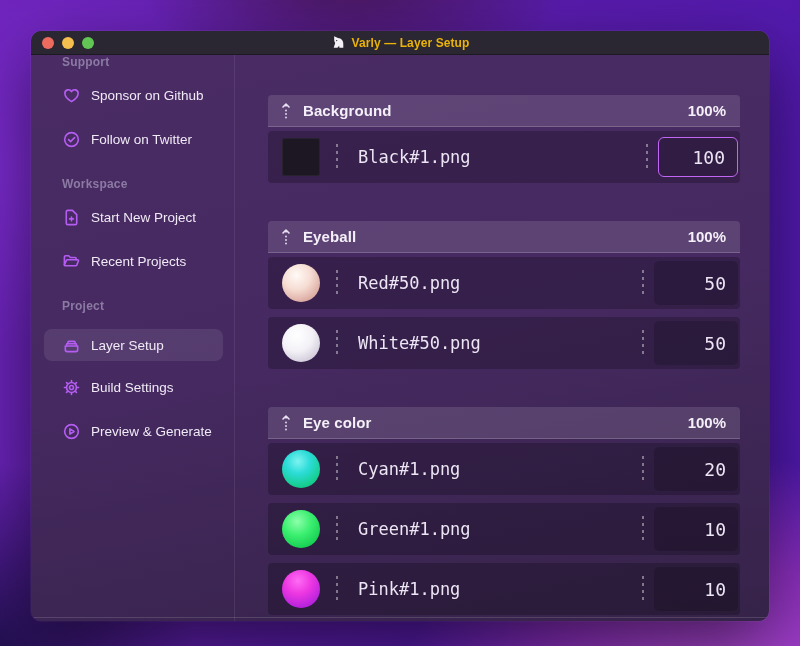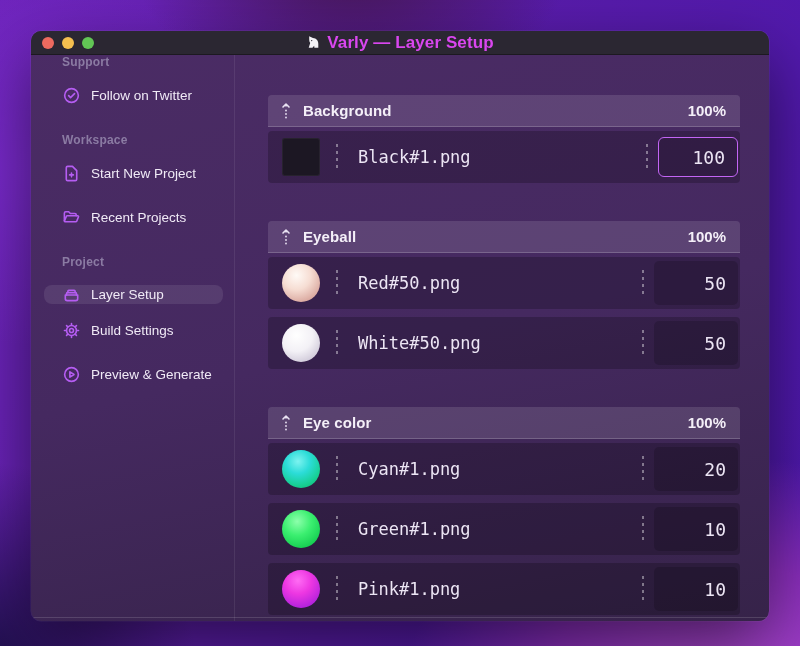--- a/index.html
+++ b/index.html
@@ -32,42 +32,42 @@
   }
   .lights { display:flex; gap:8px; padding-left:11px; }
   .light { width:12px; height:12px; border-radius:50%; }
   .light.red { background:#ed6a5f; } .light.yellow { background:#f5bf4f; } .light.green { background:#62c655; }
   .titlewrap {
     position:absolute; left:0; right:0; top:0; bottom:0;
     display:flex; align-items:center; justify-content:center; gap:6px;
     pointer-events:none;
   }
   .app-icon { width:15px; height:15px; display:inline-flex; }
-  .titletext { font-size:17px; font-weight:700; color:#d946ef; letter-spacing:.1px; }
+  .titletext { font-size:12px; font-weight:700; color:#eab308; letter-spacing:.1px; }
 
   
   .wbody { flex:1; display:flex; min-height:0; }
 
   
   .sidebar {
     width:204px; flex:0 0 204px; border-right:1px solid rgba(255,255,255,.08);
     overflow:hidden;
   }
   .side-section { margin-bottom:28px; }
   .side-label {
     margin-left:31px; font-size:12px; font-weight:700; color:#8b7ba3;
     letter-spacing:.2px; margin-bottom:16px;
   }
   .side-item {
     display:flex; align-items:center; gap:10px; height:20px;
     margin:0 0 24px 31px; color:#f0eaf6; font-size:13.5px; cursor:pointer;
   }
   .side-item:last-child { margin-bottom:0; }
   .side-item.active {
-    margin-left:13px; margin-right:11px; height:19px; padding-left:18px;
+    margin-left:13px; margin-right:11px; height:32px; padding-left:18px;
     background:rgba(255,255,255,.09); border-radius:8px; margin-bottom:16px;
   }
   .side-icon { width:19px; height:19px; color:#b55df2; display:inline-flex; flex:0 0 19px; }
   .side-icon svg { width:100%; height:100%; }
 
   
   .content { flex:1; padding:40px 29px 0 33px; overflow:hidden; }
   .group { margin-bottom:38px; }
   .group-header {
     height:32px; background:rgba(255,255,255,.12); border-radius:4px 4px 0 0;
@@ -138,20 +138,28 @@
     <div class="wbody">
 
       <nav class="sidebar">
         <div>
             <div class="side-section">
     <div class="side-label">Support</div>
     <div>
                 <div class="side-item">
     <span class="side-icon">
                     <svg viewBox="0 0 20 20" fill="none" stroke="currentColor" stroke-width="1.7" stroke-linecap="round" stroke-linejoin="round">
+                      <path d="M10 16.5 C10 16.5 3 12.2 3 7.6 A3.7 3.7 0 0 1 10 6 A3.7 3.7 0 0 1 17 7.6 C17 12.2 10 16.5 10 16.5 Z"></path>
+                    </svg>
+                  </span>
+    <span>Sponsor on Github</span>
+  </div>
+                <div class="side-item">
+    <span class="side-icon">
+                    <svg viewBox="0 0 20 20" fill="none" stroke="currentColor" stroke-width="1.7" stroke-linecap="round" stroke-linejoin="round">
                       <circle cx="10" cy="10" r="7.2"></circle>
                       <path d="M7 10.2 L9 12.2 L13.2 8"></path>
                     </svg>
                   </span>
     <span>Follow on Twitter</span>
   </div>
               </div>
   </div>
             <div class="side-section">
     <div class="side-label">Workspace</div>

